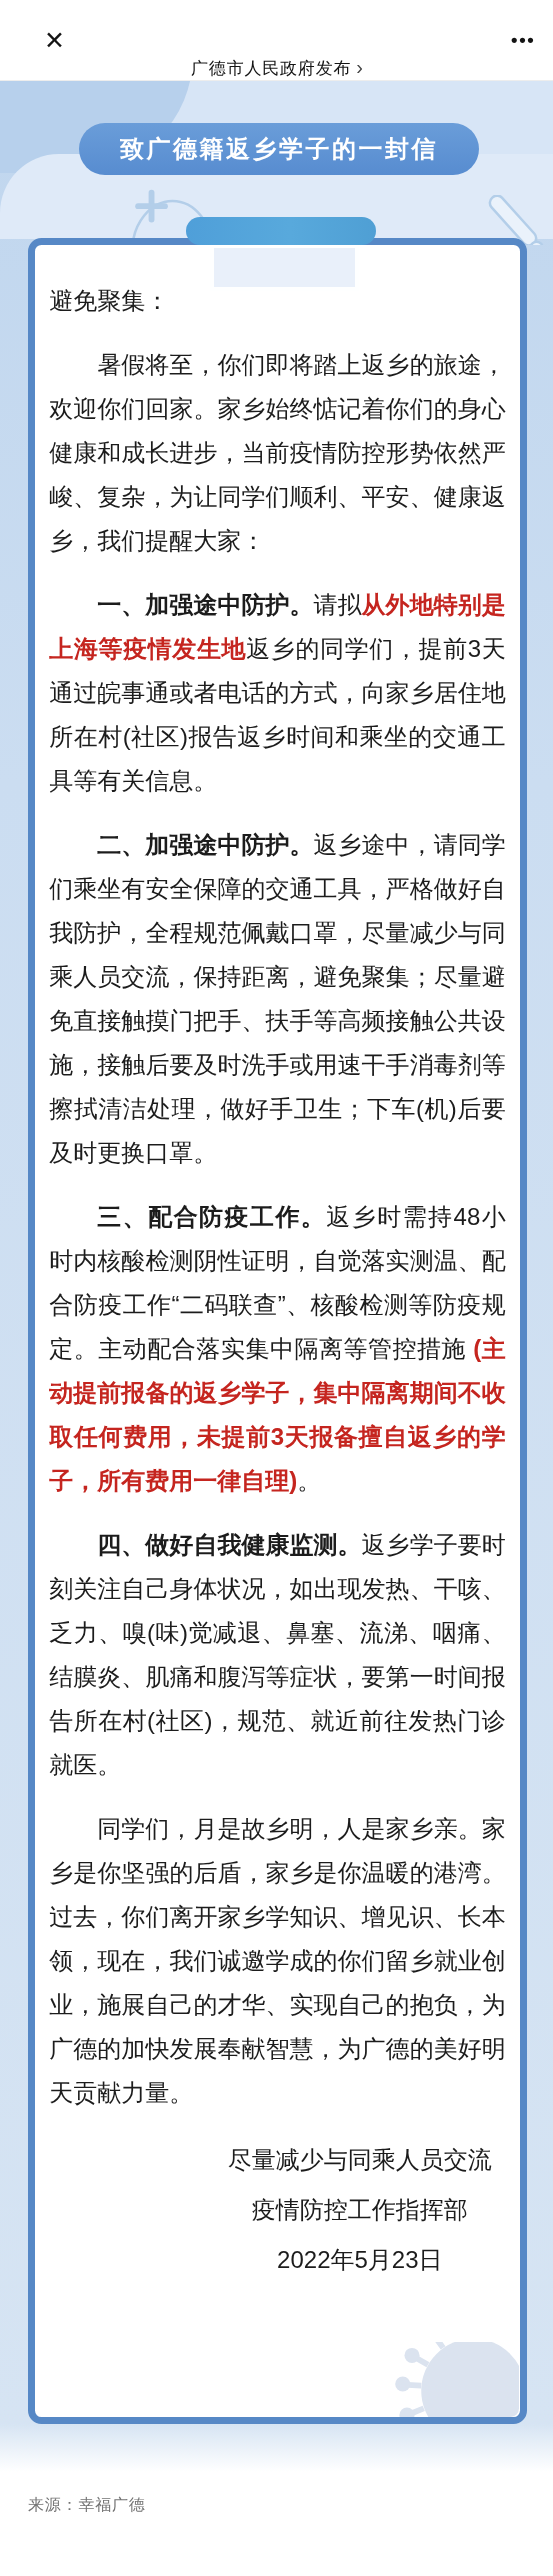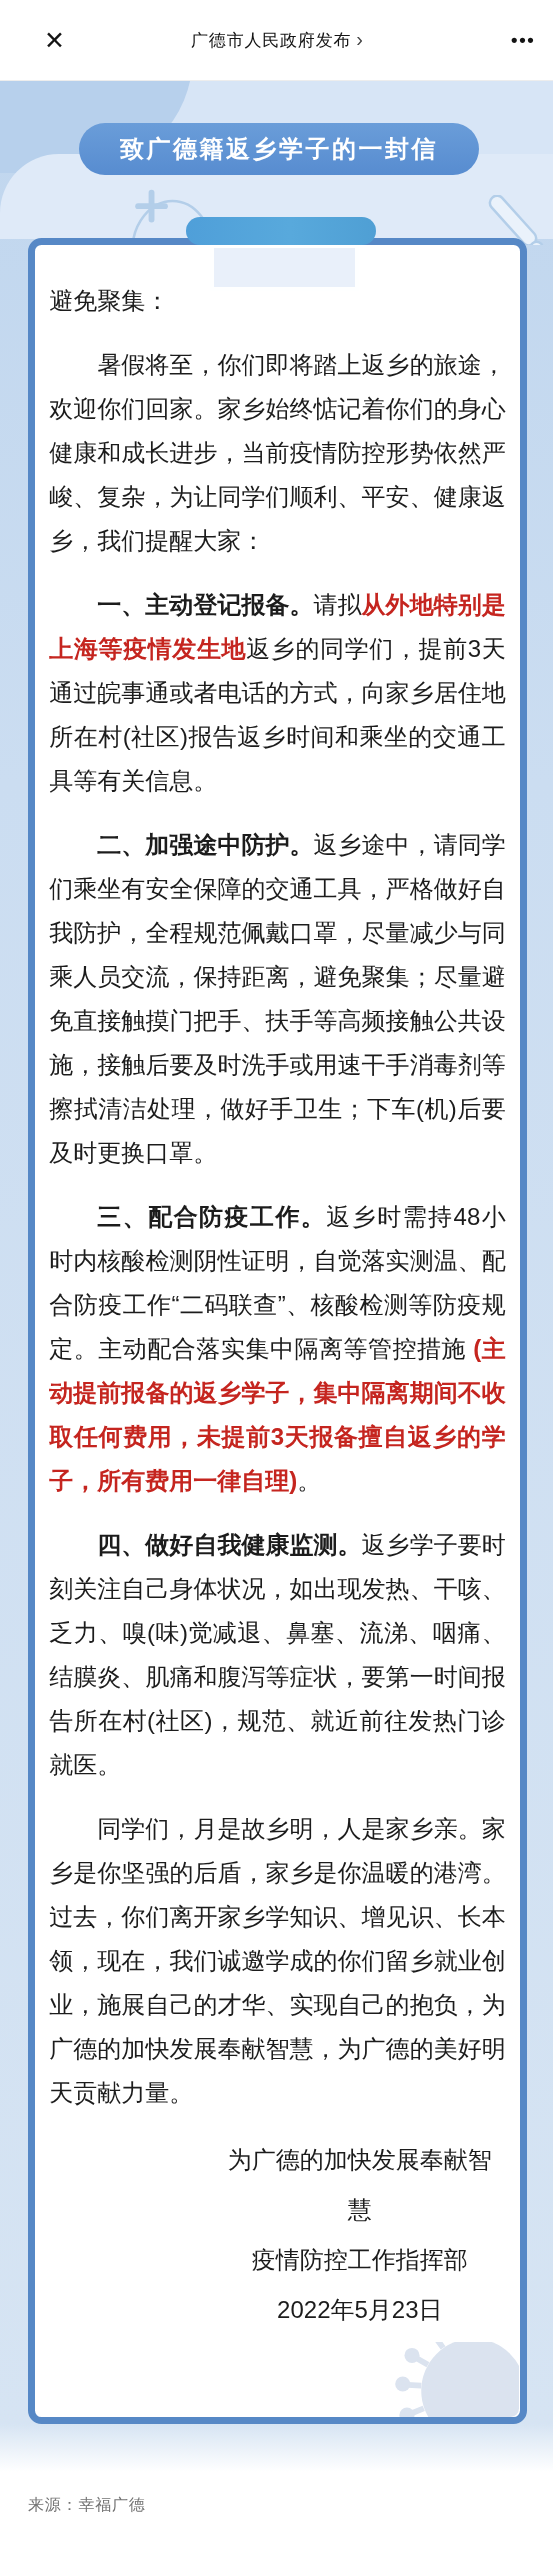--- a/index.html
+++ b/index.html
@@ -3,21 +3,21 @@
 <meta charset="utf-8">
 <style>
   html,body{margin:0;padding:0;background:#fff;}
   .screen{position:relative;width:554px;height:2576px;overflow:hidden;background:#fff;
     font-family:"Liberation Sans","DejaVu Sans",sans-serif;}
   
   .topbar{position:absolute;left:0;top:0;width:554px;height:80px;background:#fff;z-index:6;
     border-bottom:0.8px solid #ededed;display:flex;align-items:center;}
   .close{position:absolute;left:44px;top:0;height:80px;display:flex;align-items:center;
     font-size:25px;font-weight:300;color:#141414;cursor:pointer;}
-  .titlewrap{position:absolute;left:0;top:0;width:554px;height:80px;display:flex;align-items:center;justify-content:center;}
+  .titlewrap{position:absolute;left:0;top:0;width:554px;height:80px;display:flex;align-items:flex-end;justify-content:center;}
   .title-text{font-size:17px;color:#141414;font-weight:500;letter-spacing:0.8px;}
   .chev{font-size:20px;color:#444;margin-left:5px;transform:translateY(-0.8px);font-weight:400;}
   .more{position:absolute;right:18.5px;top:0;height:80px;display:flex;align-items:center;
     font-size:18.5px;letter-spacing:1.7px;color:#141414;font-weight:700;cursor:pointer;}
   
   .page-bg{position:absolute;left:0;top:80px;width:554px;height:2344px;z-index:0;
     background:linear-gradient(180deg,#c0d6ee 0%,#cbddf1 30%,#d6e4f3 100%);}
   .hero-shapes{position:absolute;left:0;top:80px;width:554px;height:159px;overflow:hidden;z-index:0;}
   .shape-deep{position:absolute;left:-42px;top:-25px;width:235px;height:118px;background:#b7d0ec;
     border-radius:0 0 118px 0;}
@@ -91,28 +91,28 @@
     </g>
   </svg>
 
   <div class="banner">致广德籍返乡学子的一封信</div>
 
   <div class="card">
     <div class="card-inner">
       <p class="salutation">避免聚集：</p>
       <div>
           <p class="para"><span class="seg-n">暑假将至，你们即将踏上返乡的旅途，欢迎你们回家。家乡始终惦记着你们的身心健康和成长进步，当前疫情防控形势依然严峻、复杂，为让同学们顺利、平安、健康返乡，我们提醒大家：</span></p>
-          <p class="para"><span class="seg-b">一、主动登记报备。</span><span class="seg-n">请拟</span><span class="seg-r">从外地特别是上海等疫情发生地</span><span class="seg-n">返乡的同学们，提前3天通过皖事通或者电话的方式，向家乡居住地所在村(社区)报告返乡时间和乘坐的交通工具等有关信息。</span></p>
+          <p class="para"><span class="seg-b">一、加强途中防护。</span><span class="seg-n">请拟</span><span class="seg-r">从外地特别是上海等疫情发生地</span><span class="seg-n">返乡的同学们，提前3天通过皖事通或者电话的方式，向家乡居住地所在村(社区)报告返乡时间和乘坐的交通工具等有关信息。</span></p>
           <p class="para"><span class="seg-b">二、加强途中防护。</span><span class="seg-n">返乡途中，请同学们乘坐有安全保障的交通工具，严格做好自我防护，全程规范佩戴口罩，尽量减少与同乘人员交流，保持距离，避免聚集；尽量避免直接触摸门把手、扶手等高频接触公共设施，接触后要及时洗手或用速干手消毒剂等擦拭清洁处理，做好手卫生；下车(机)后要及时更换口罩。</span></p>
           <p class="para"><span class="seg-b">三、配合防疫工作。</span><span class="seg-n">返乡时需持48小时内核酸检测阴性证明，自觉落实测温、配合防疫工作“二码联查”、核酸检测等防疫规定。主动配合落实集中隔离等管控措施 </span><span class="seg-r">(主动提前报备的返乡学子，集中隔离期间不收取任何费用，未提前3天报备擅自返乡的学子，所有费用一律自理)</span><span class="seg-n">。</span></p>
           <p class="para"><span class="seg-b">四、做好自我健康监测。</span><span class="seg-n">返乡学子要时刻关注自己身体状况，如出现发热、干咳、乏力、嗅(味)觉减退、鼻塞、流涕、咽痛、结膜炎、肌痛和腹泻等症状，要第一时间报告所在村(社区)，规范、就近前往发热门诊就医。</span></p>
           <p class="para"><span class="seg-n">同学们，月是故乡明，人是家乡亲。家乡是你坚强的后盾，家乡是你温暖的港湾。过去，你们离开家乡学知识、增见识、长本领，现在，我们诚邀学成的你们留乡就业创业，施展自己的才华、实现自己的抱负，为广德的加快发展奉献智慧，为广德的美好明天贡献力量。</span></p>
         </div>
       <div class="signature">
-          <div>为广德的加快发展奉献智慧</div>
+          <div>尽量减少与同乘人员交流</div>
           <div>疫情防控工作指挥部</div>
           <div>2022年5月23日</div>
         </div>
     </div>
   </div>
 
   <div class="envelope-flap"></div>
   <div class="clip-pill"></div>
 
   <div class="virus-clip">

